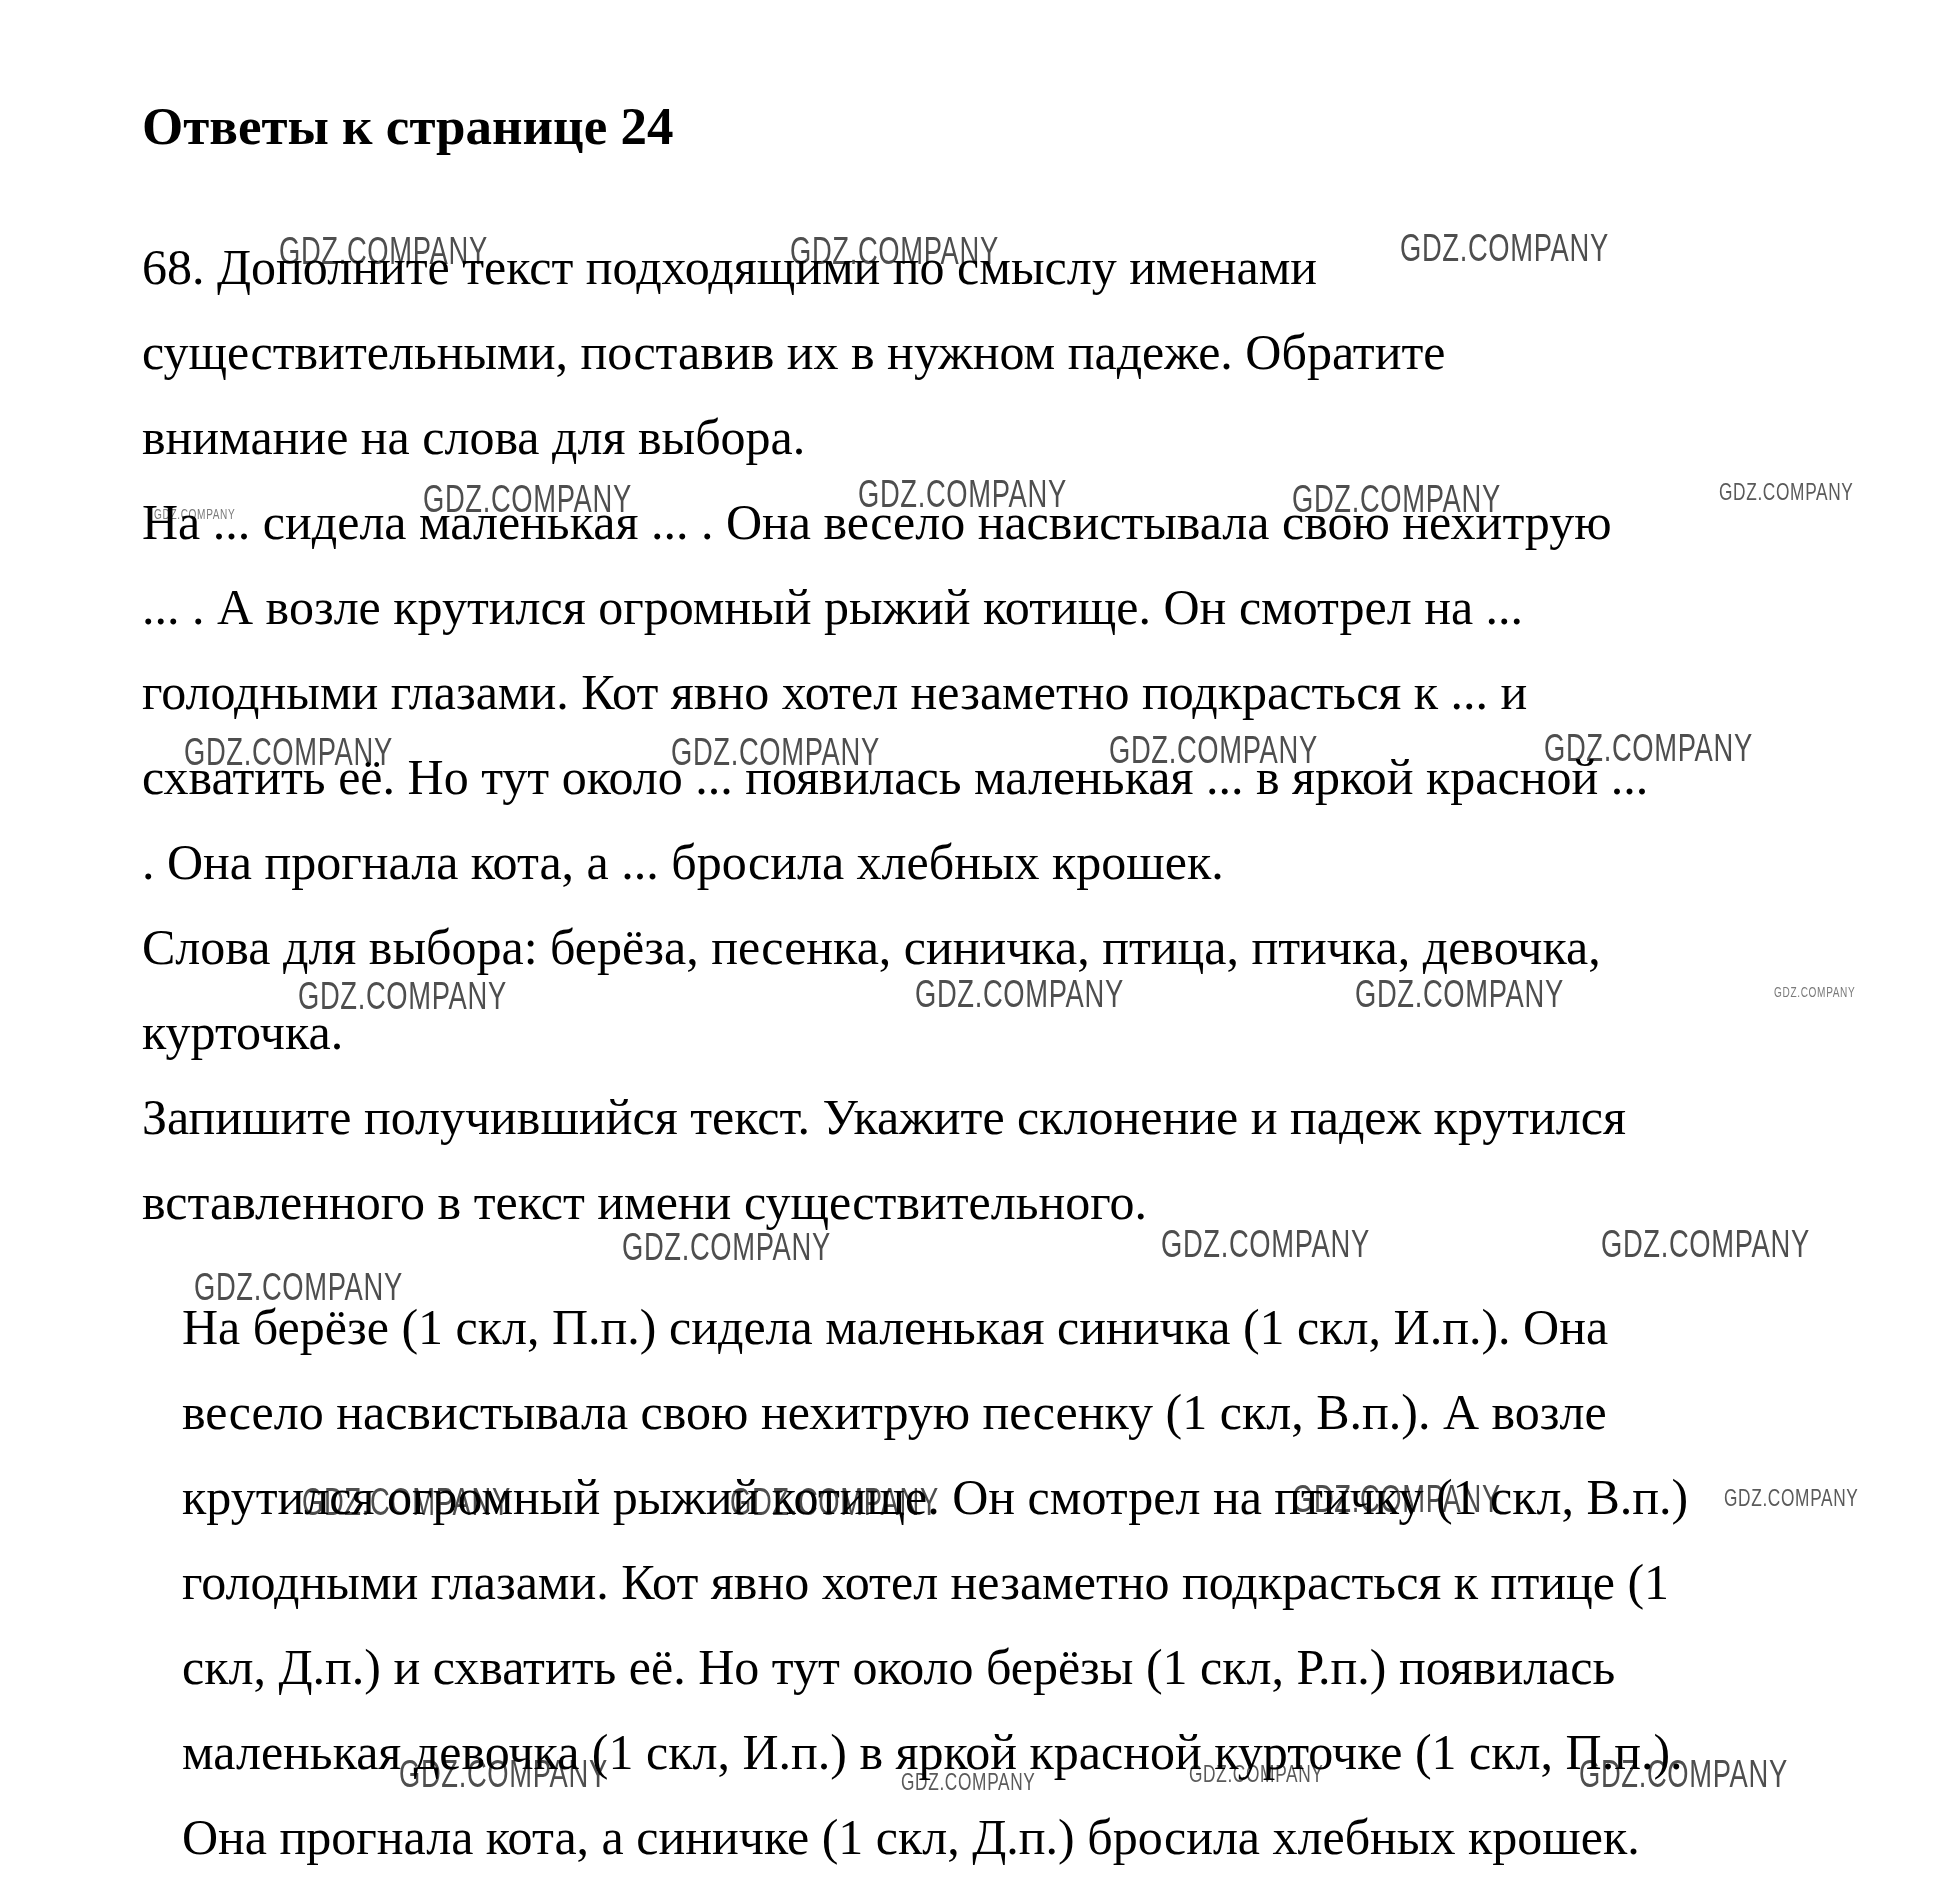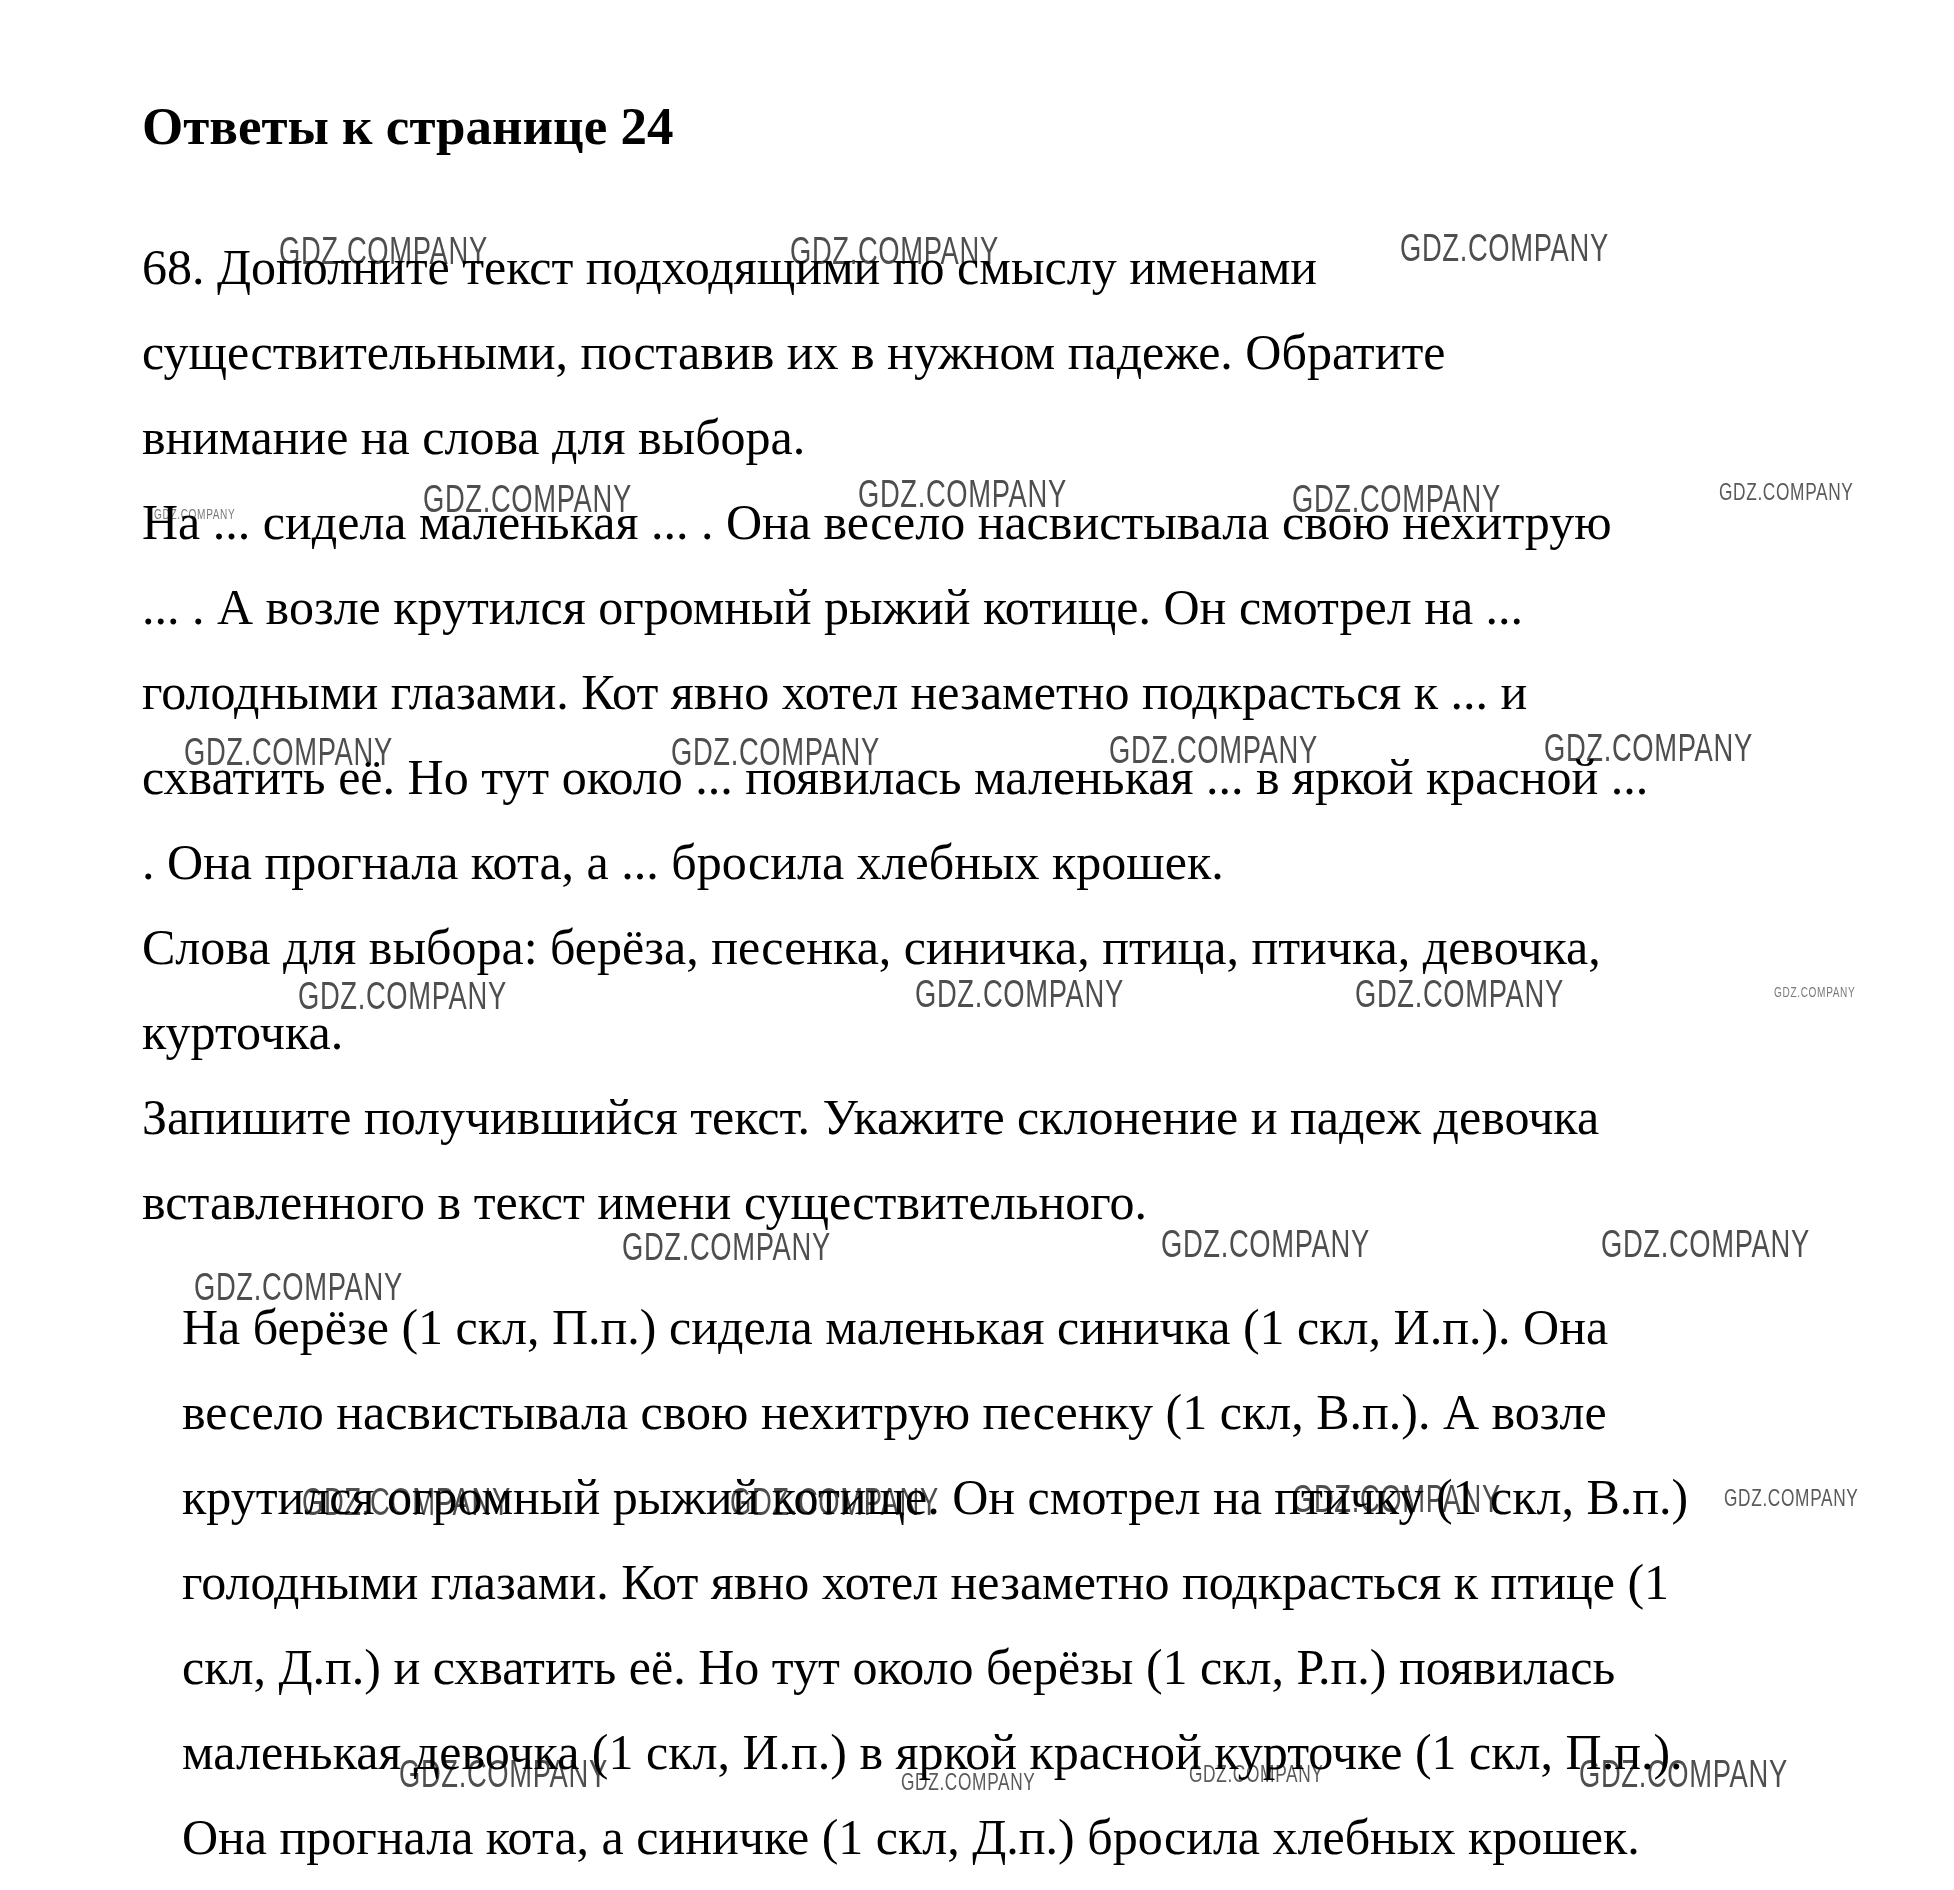--- a/index.html
+++ b/index.html
@@ -112,21 +112,21 @@
 
     <p class="para">На ... сидела маленькая ... . Она весело насвистывала свою нехитрую
 ... . А возле крутился огромный рыжий котище. Он смотрел на ...
 голодными глазами. Кот явно хотел незаметно подкрасться к ... и
 схватить её. Но тут около ... появилась маленькая ... в яркой красной ...
 . Она прогнала кота, а ... бросила хлебных крошек.</p>
 
     <p class="para">Слова для выбора: берёза, песенка, синичка, птица, птичка, девочка,
 курточка.</p>
 
-    <p class="para">Запишите получившийся текст. Укажите склонение и падеж девочка
+    <p class="para">Запишите получившийся текст. Укажите склонение и падеж крутился
 вставленного в текст имени существительного.</p>
 
     <p class="para answer">На берёзе (1 скл, П.п.) сидела маленькая синичка (1 скл, И.п.). Она
 весело насвистывала свою нехитрую песенку (1 скл, В.п.). А возле
 крутился огромный рыжий котище. Он смотрел на птичку (1 скл, В.п.)
 голодными глазами. Кот явно хотел незаметно подкрасться к птице (1
 скл, Д.п.) и схватить её. Но тут около берёзы (1 скл, Р.п.) появилась
 маленькая девочка (1 скл, И.п.) в яркой красной курточке (1 скл, П.п.).
 Она прогнала кота, а синичке (1 скл, Д.п.) бросила хлебных крошек.</p>
   </div>

